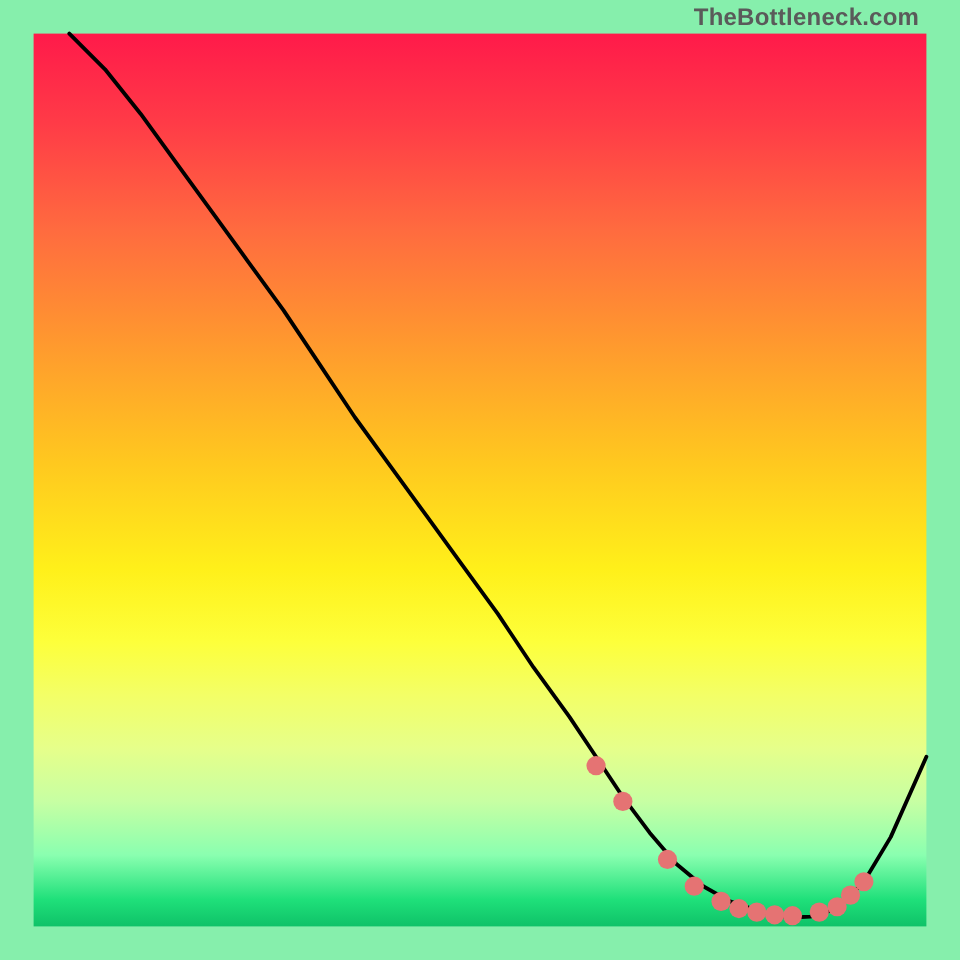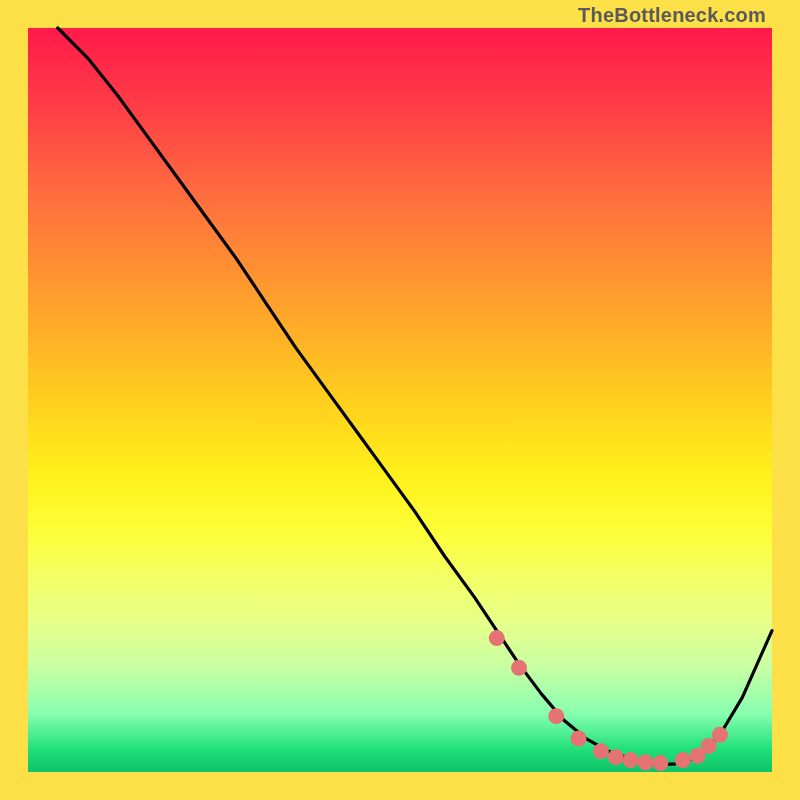--- a/index.html
+++ b/index.html
@@ -1,21 +1,21 @@
 <!DOCTYPE html>
 <html><head>
 <meta charset="utf-8">
 <style>
   * { margin: 0; padding: 0; box-sizing: border-box; }
   html, body { width: 800px; height: 800px; overflow: hidden; background: #000; }
   .stage {
     position: relative;
     width: 800px;
     height: 800px;
-    background: #fde047;
+    background: #86efac;
   }
   .plot {
     position: absolute;
     left: 28px;
     top: 28px;
     width: 744px;
     height: 744px;
     background: linear-gradient(to bottom,
       #ff1a4a 0%,
       #ff3b47 10%,

